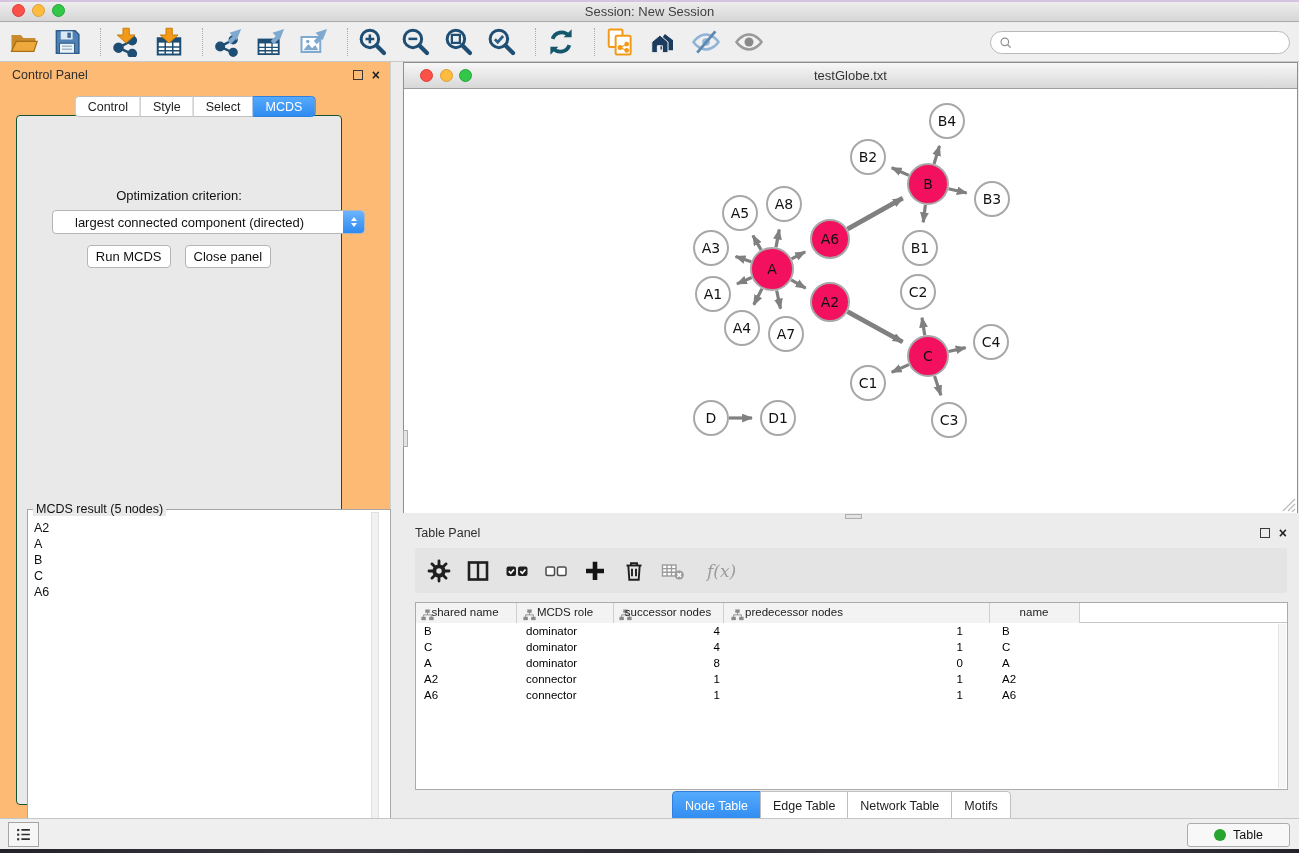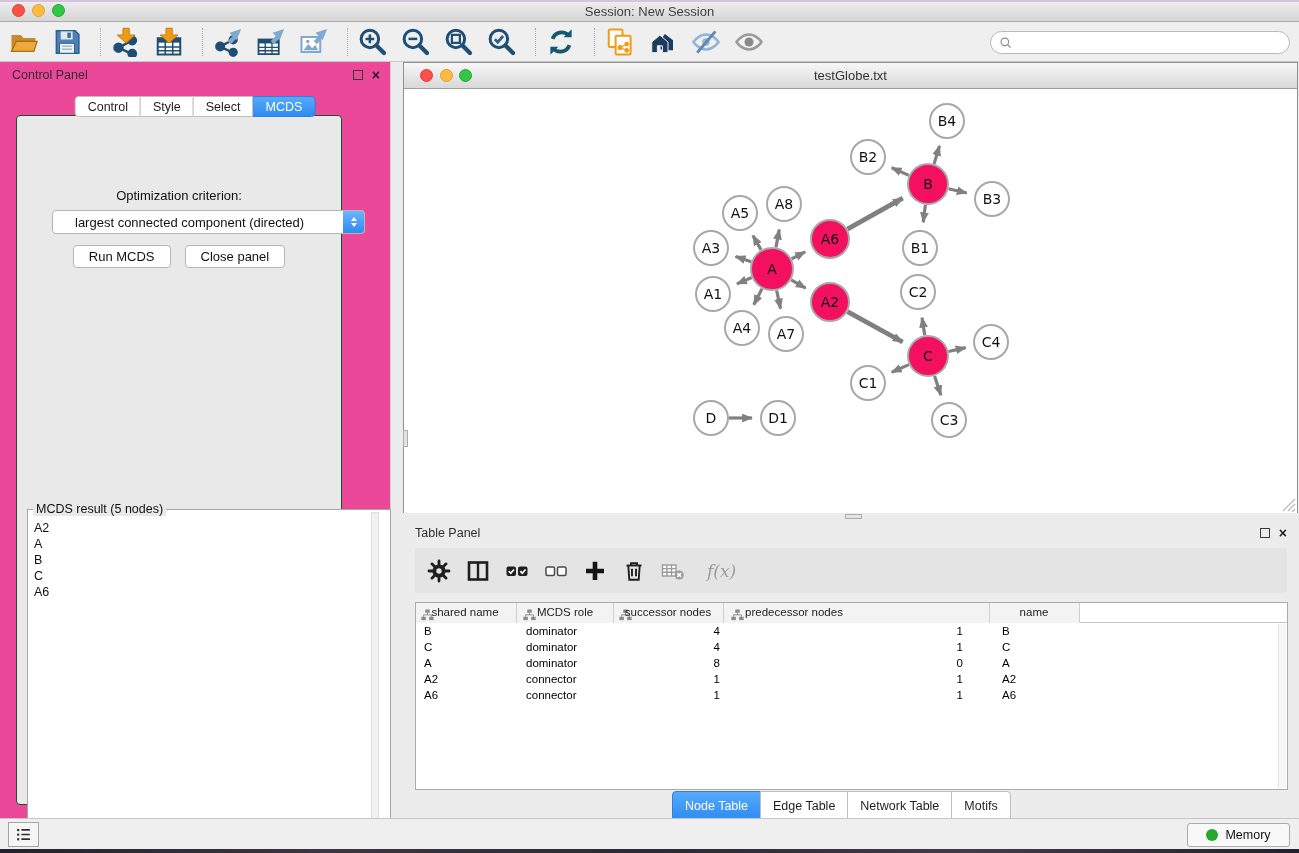--- a/index.html
+++ b/index.html
@@ -42,21 +42,21 @@
     display:flex; align-items:center; padding-left:8px;
   }
   .searchbox svg { width:14px; height:14px; }
   .searchbox input {
     border:none; outline:none; background:transparent; flex:1;
     font-size:12px; padding:0 8px 0 4px; font-family:inherit;
   }
   
   .control-panel {
     position:absolute; left:0; top:62px; width:391px; height:756px;
-    background:#ec4899; border-right:1px solid #D0D0D0;
+    background:#fdba74; border-right:1px solid #D0D0D0;
   }
   .panel-header { position:relative; height:26px; }
   .panel-title { position:absolute; left:12px; top:6px; font-size:12.5px; color:#2E2E2E; }
   .panel-float {
     position:absolute; width:10px; height:10px; border:1.5px solid #3A3A3A; top:8px;
   }
   .panel-close {
     position:absolute; top:4px; font-size:14px; font-weight:bold; color:#1F1F1F; line-height:18px;
   }
   .control-panel .panel-float { right:27px; }
@@ -90,21 +90,21 @@
     width:21px; align-self:stretch; border-radius:0 3px 3px 0;
     background:linear-gradient(#6CB4FE,#2E8BF0);
     display:flex; flex-direction:column; align-items:center; justify-content:center; gap:2px;
   }
   .dd-stepper span { width:0; height:0; border-left:3.5px solid transparent; border-right:3.5px solid transparent; }
   .dd-up   { border-bottom:4.5px solid #fff; }
   .dd-down { border-top:4.5px solid #fff; }
   .btn-row { position:absolute; left:0; right:0; top:129px; display:flex; justify-content:center; gap:14px; }
   .cp-btn {
     height:23px; background:#FFFFFF; border:1px solid #B5B5B5; border-radius:4px;
-    font-size:13px; color:#111; padding:0 15px; font-family:inherit; cursor:default;
+    font-size:13px; color:#111; padding:0 8px; font-family:inherit; cursor:default;
   }
   .result-box {
     position:absolute; left:10px; top:393px; width:364px; height:341px;
     background:#FFFFFF; border:1px solid #A6A6A6;
   }
   .result-legend {
     position:absolute; left:5px; top:-8px; background:#E9E9E9; padding:0 3px;
     font-size:12.5px; color:#111; white-space:nowrap;
   }
   .result-list { position:absolute; left:6px; top:10px; font-size:12.5px; color:#111; line-height:16px; }
@@ -645,17 +645,17 @@
     <div class="list-btn">
       <svg viewBox="0 0 24 24">
         <path d="M9 5.5h12M9 12h12M9 18.5h12" stroke="#2F2F2F" stroke-width="2.4"></path>
         <rect x="3" y="4.2" width="3" height="3" fill="#2F2F2F"></rect>
           <rect x="3" y="10.7" width="3" height="3" fill="#2F2F2F"></rect>
           <rect x="3" y="17.2" width="3" height="3" fill="#2F2F2F"></rect>
       </svg>
     </div>
     <div class="memory-btn">
       <span class="memory-dot"></span>
-      <span>Memory</span>
+      <span>Table</span>
     </div>
   </div>
   <div class="desktop-strip"></div>
 </div>
 
 </body></html>

